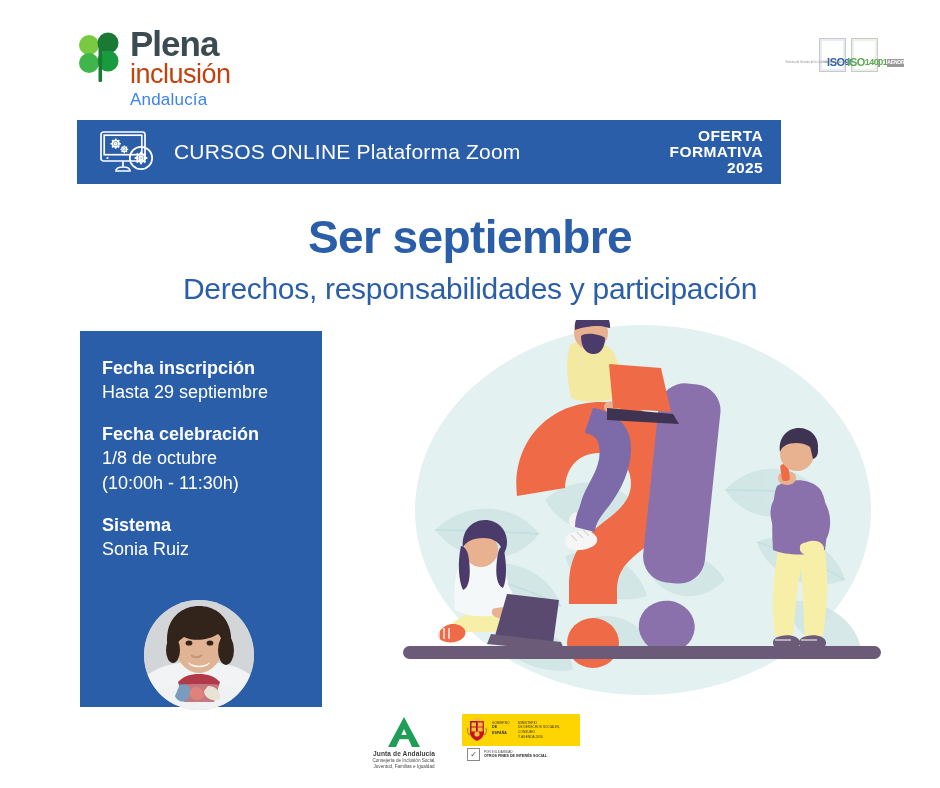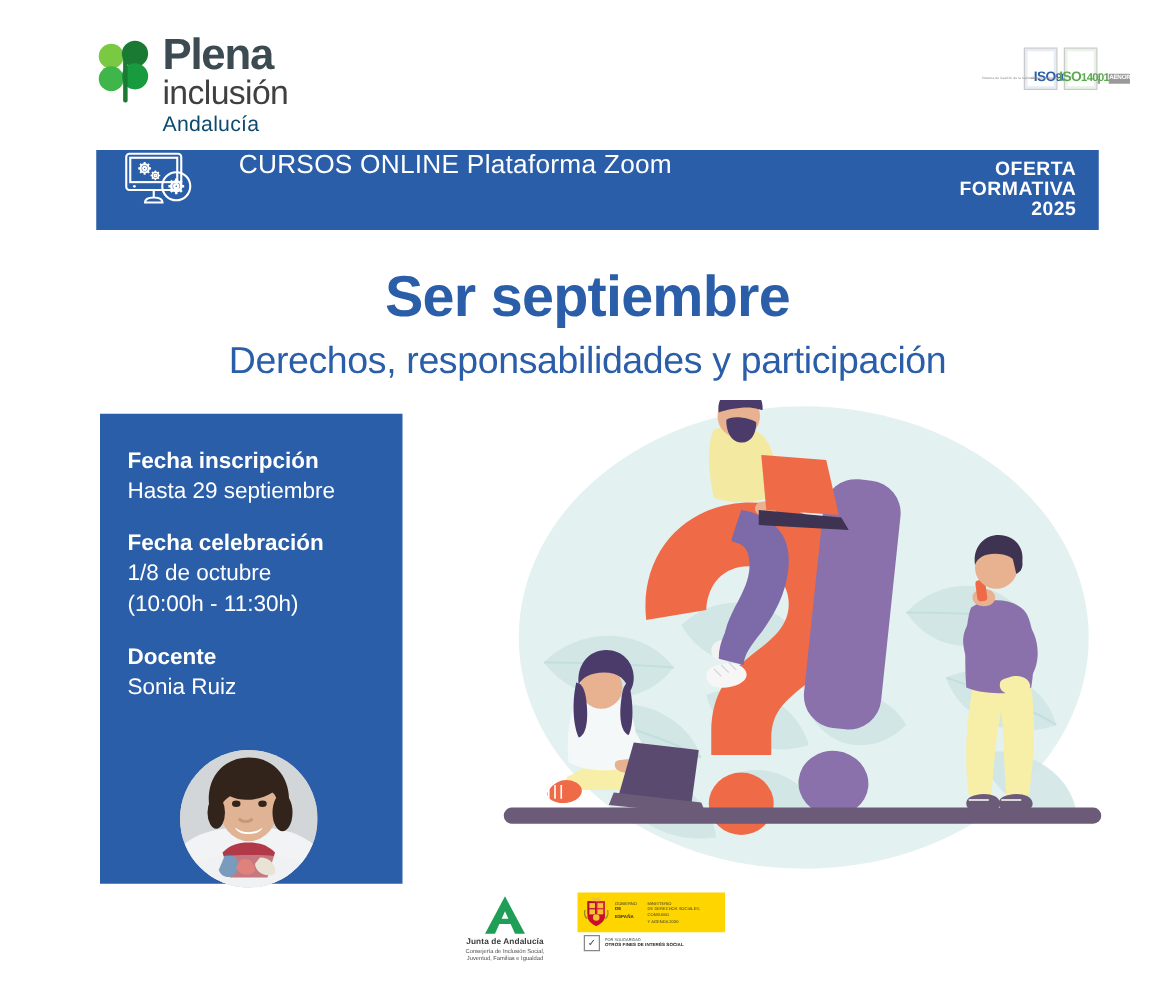--- a/index.html
+++ b/index.html
@@ -8,41 +8,41 @@
     font-family:"Liberation Sans","DejaVu Sans",sans-serif;
     color:#2b5ea8;
   }
   .poster{position:relative;width:940px;height:788px;background:#fff;}
 
   
   .logo{position:absolute;left:78px;top:28px;width:250px;height:82px;}
   .logo-mark{position:absolute;left:0;top:4px;width:46px;height:52px;}
   .logo-txt{position:absolute;left:52px;top:0;width:200px;}
   .logo-plena{font-size:35px;font-weight:bold;color:#3c4a52;letter-spacing:-1px;line-height:.92;}
-  .logo-incl{font-size:27px;color:#404040;letter-spacing:-.5px;line-height:1.05;}
-  .logo-and{font-size:17px;color:#0c4a6e;letter-spacing:.2px;line-height:1.2;margin-top:1px;}
+  .logo-incl{font-size:27px;color:#c2410c;letter-spacing:-.5px;line-height:1.05;}
+  .logo-and{font-size:17px;color:#3b82f6;letter-spacing:.2px;line-height:1.2;margin-top:1px;}
 
   
   .iso-wrap{position:absolute;right:62px;top:38px;display:flex;gap:5px;}
   .iso{width:27px;height:34px;border:1px solid #c9c9c9;background:#fff;
        display:flex;align-items:center;justify-content:center;
        padding-top:15px;box-sizing:border-box;}
   .iso .cap{font-size:2.6px;color:#8a8a8a;line-height:1.2;letter-spacing:.1px;white-space:nowrap;}
   .iso .big{font-size:11px;font-weight:bold;line-height:.92;letter-spacing:-.5px;}
   .iso .num{font-size:9px;font-weight:bold;line-height:.95;letter-spacing:-.5px;}
   .iso .foot{font-size:5px;font-weight:bold;color:#fff;background:#9a9a9a;
              width:90%;text-align:center;line-height:1.5;margin-top:1px;letter-spacing:-.2px;}
   .iso-9001 .big,.iso-9001 .num{color:#2b5ea8;}
   .iso-9001{box-shadow:inset 0 0 0 2px #e6ecf5;}
   .iso-14001 .big,.iso-14001 .num{color:#5aa84f;}
   .iso-14001{box-shadow:inset 0 0 0 2px #e8f3e6;}
 
   
-  .banner{position:absolute;left:77px;top:120px;width:802px;height:64px;background:#2b5ea8;
-          display:flex;align-items:flex-start;gap:17px;}
+  .banner{position:absolute;left:77px;top:120px;width:704px;height:64px;background:#2b5ea8;
+          display:flex;align-items:center;}
   .banner-icon{width:62px;height:46px;margin-left:19px;flex:0 0 auto;}
   .banner-title{margin-left:16px;color:#ffffff;font-size:21px;letter-spacing:.2px;white-space:nowrap;}
   .banner-right{position:absolute;right:18px;top:50%;transform:translateY(-50%);
                 text-align:right;color:#fff;font-weight:bold;font-size:15.5px;line-height:1.04;
                 letter-spacing:.4px;}
 
   
   .title{position:absolute;left:0;top:210px;width:940px;text-align:center;
          font-size:46px;font-weight:bold;color:#2b5ea8;letter-spacing:-.6px;}
   .subtitle{position:absolute;left:0;top:272px;width:940px;text-align:center;
@@ -154,21 +154,21 @@
   <div class="subtitle">Derechos, responsabilidades y participación</div>
 
   <div class="panel">
     <div class="p-h">Fecha inscripción</div>
     <div class="p-l">Hasta 29 septiembre</div>
     <div class="p-gap"></div>
     <div class="p-h">Fecha celebración</div>
     <div class="p-l">1/8 de octubre</div>
     <div class="p-l">(10:00h - 11:30h)</div>
     <div class="p-gap"></div>
-    <div class="p-h">Docente</div>
+    <div class="p-h">Sistema</div>
     <div class="p-l">Sonia Ruiz</div>
   </div>
 
   <div class="avatar">
     <svg viewBox="0 0 110 110" width="110" height="110">
       <rect width="110" height="110" fill="#d3d6d8"></rect>
       <path d="M0 78c14-12 28-16 55-16s41 4 55 16v32H0z" fill="#f2f3f4"></path>
       <ellipse cx="55" cy="44" rx="24" ry="29" fill="#e0b394"></ellipse>
       <path d="M28 40c0-19 12-29 27-29s27 10 27 29c0 7-2 9-4 6 1-11-6-18-23-18-12 0-21 6-23 18-2 4-4 2-4-6z" fill="#2d2018"></path>
       <path d="M24 30c4-16 17-24 31-24s27 8 31 24c3 12 0 24-4 30 2-14-2-22-8-26-9 6-24 8-34 3-6 4-12 11-10 24-5-6-9-18-6-31z" fill="#33241b"></path>

